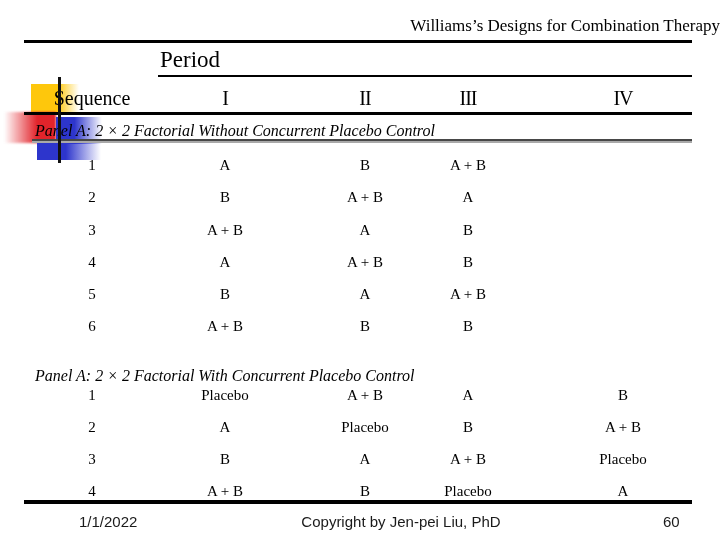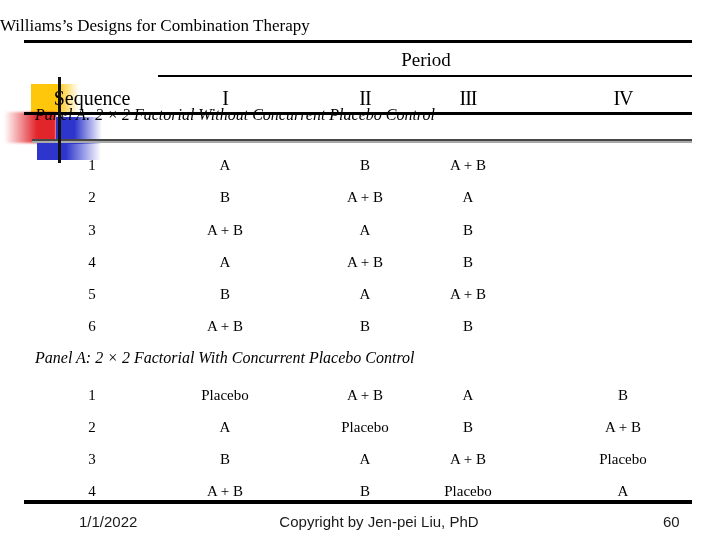--- a/index.html
+++ b/index.html
@@ -15,27 +15,27 @@
     background:linear-gradient(to left,#e2242b 0%,#e2242b 35%,rgba(226,36,43,0) 96%);
     filter:blur(1.2px); }
   .deco-blue-upper { left:56px; top:117px; width:46px; height:27px;
     background:linear-gradient(to right,#2d35cc 0%,#2d35cc 40%,rgba(45,53,204,0) 100%); }
   .deco-blue-lower { left:37px; top:143px; width:64px; height:17px;
     background:linear-gradient(to right,#2d35cc 0%,#2d35cc 45%,rgba(45,53,204,0) 100%); }
   .deco-vline { left:58px; top:77px; width:3px; height:86px; background:#111; z-index:4; }
 
   
   .title { position:absolute; top:15px; left:0; width:720px; height:22px; line-height:22px;
-    text-align:left; font-size:17px; z-index:2; }
+    text-align:right; font-size:17px; z-index:2; }
   .period { position:absolute; top:49px; left:160px; width:532px; height:22px; line-height:22px;
-    text-align:center; font-size:19px; z-index:2; }
+    text-align:left; font-size:23px; z-index:2; }
   .panel-title { position:absolute; left:35px; height:19px; line-height:19px;
     font-size:16px; font-style:italic; z-index:2; white-space:nowrap; }
-  .pt1 { top:105px;text-align:center; }
-  .pt2 { top:348px; }
+  .pt1 { top:121px;text-align:center; }
+  .pt2 { top:366px; }
 
   
   .hline { position:absolute; z-index:1; background:#000; }
   .line-top    { top:40px;  left:24px; width:668px; height:3px; }
   .line-period { top:75px;  left:158px; width:534px; height:2px; }
   .line-header { top:112px; left:24px; width:668px; height:3px; }
   .line-gray   { top:139px; left:32px; width:660px; height:4px;
     background:linear-gradient(#474747 0 50%, #a9a9a9 50% 100%); }
   .line-bottom { top:500px; left:24px; width:668px; height:4px; }
 
@@ -49,21 +49,21 @@
   .c2   { left:300px; width:130px; }
   .c3   { left:403px; width:130px; }
   .c4   { left:558px; width:130px; }
   .seq-label { text-align:center; }
   .roman { letter-spacing:-1px; }
 
   
   .footer { position:absolute; top:514px; height:16px; line-height:16px;
     font-family:"Liberation Sans", sans-serif; font-size:15px; color:#1a1a1a; z-index:2; }
   .footer-date { left:79px; }
-  .footer-copy { left:379px; transform:translateX(-50%); }
+  .footer-copy { left:401px; transform:translateX(-50%); }
   .footer-page { left:663px; }
 </style>
 </head>
 <body>
 
 <div class="slide">
 
   <div class="deco deco-yellow"></div>
   <div class="deco deco-red"></div>
   <div class="deco deco-blue-upper"></div>

